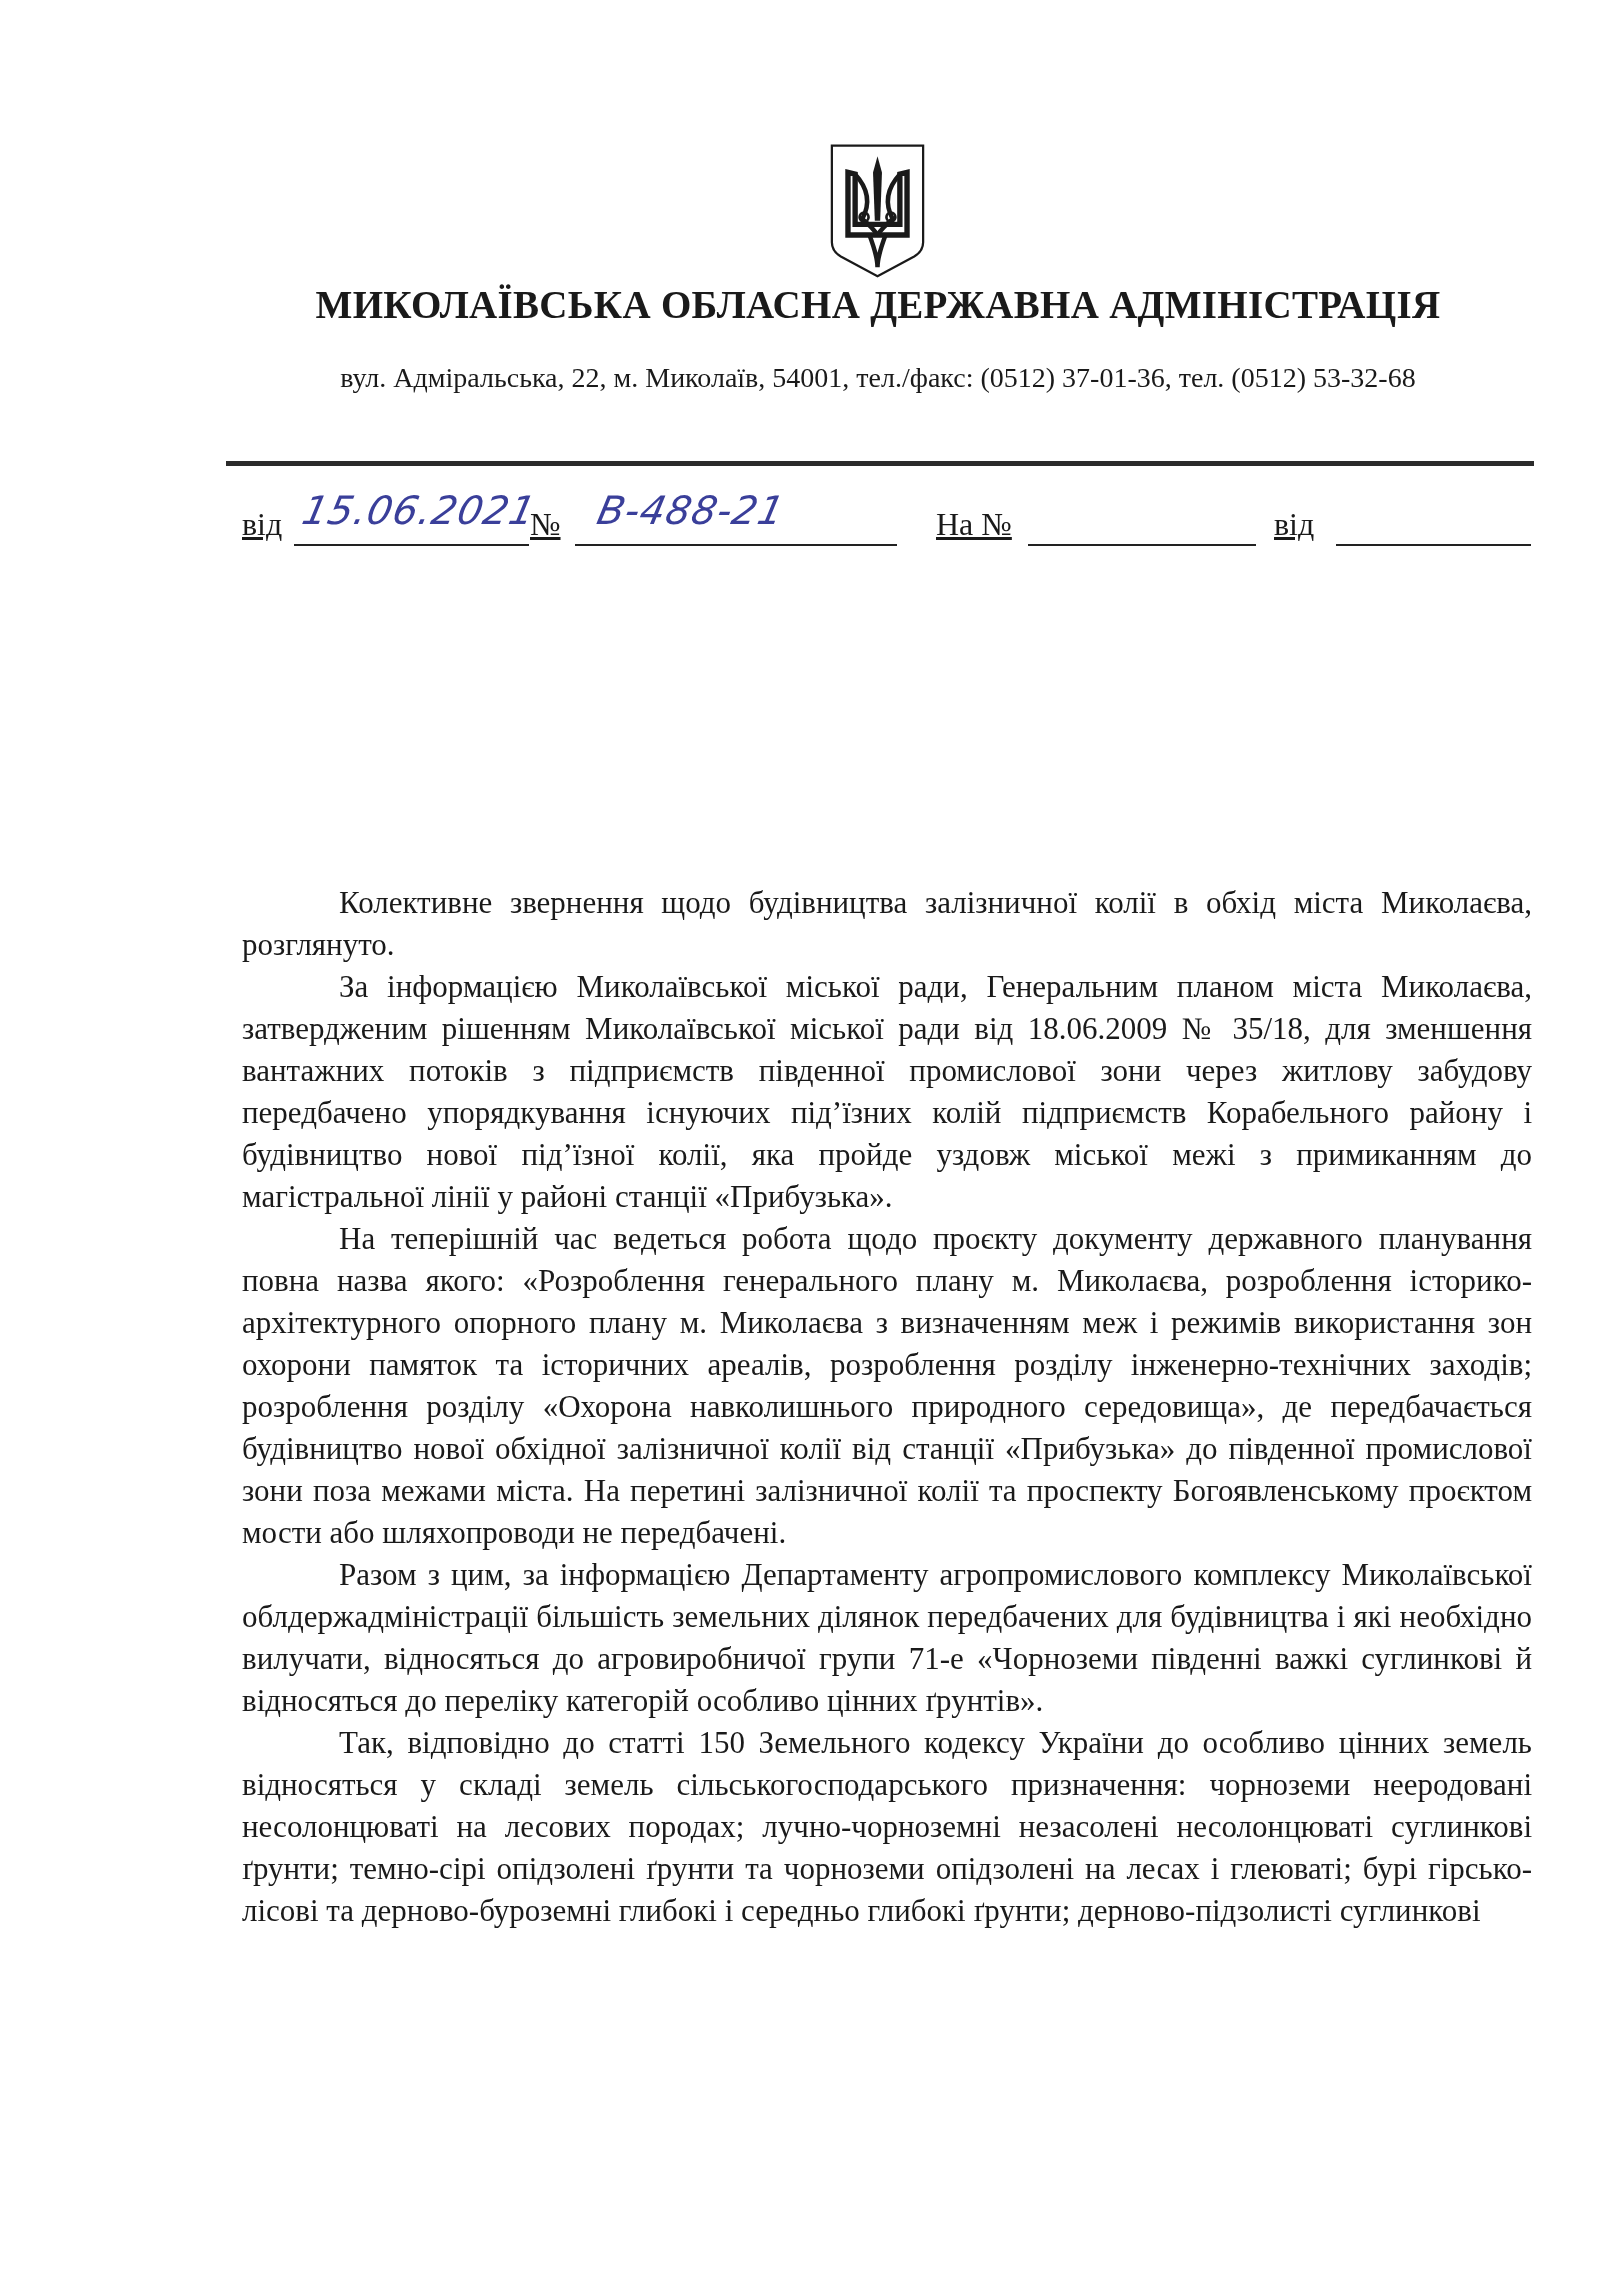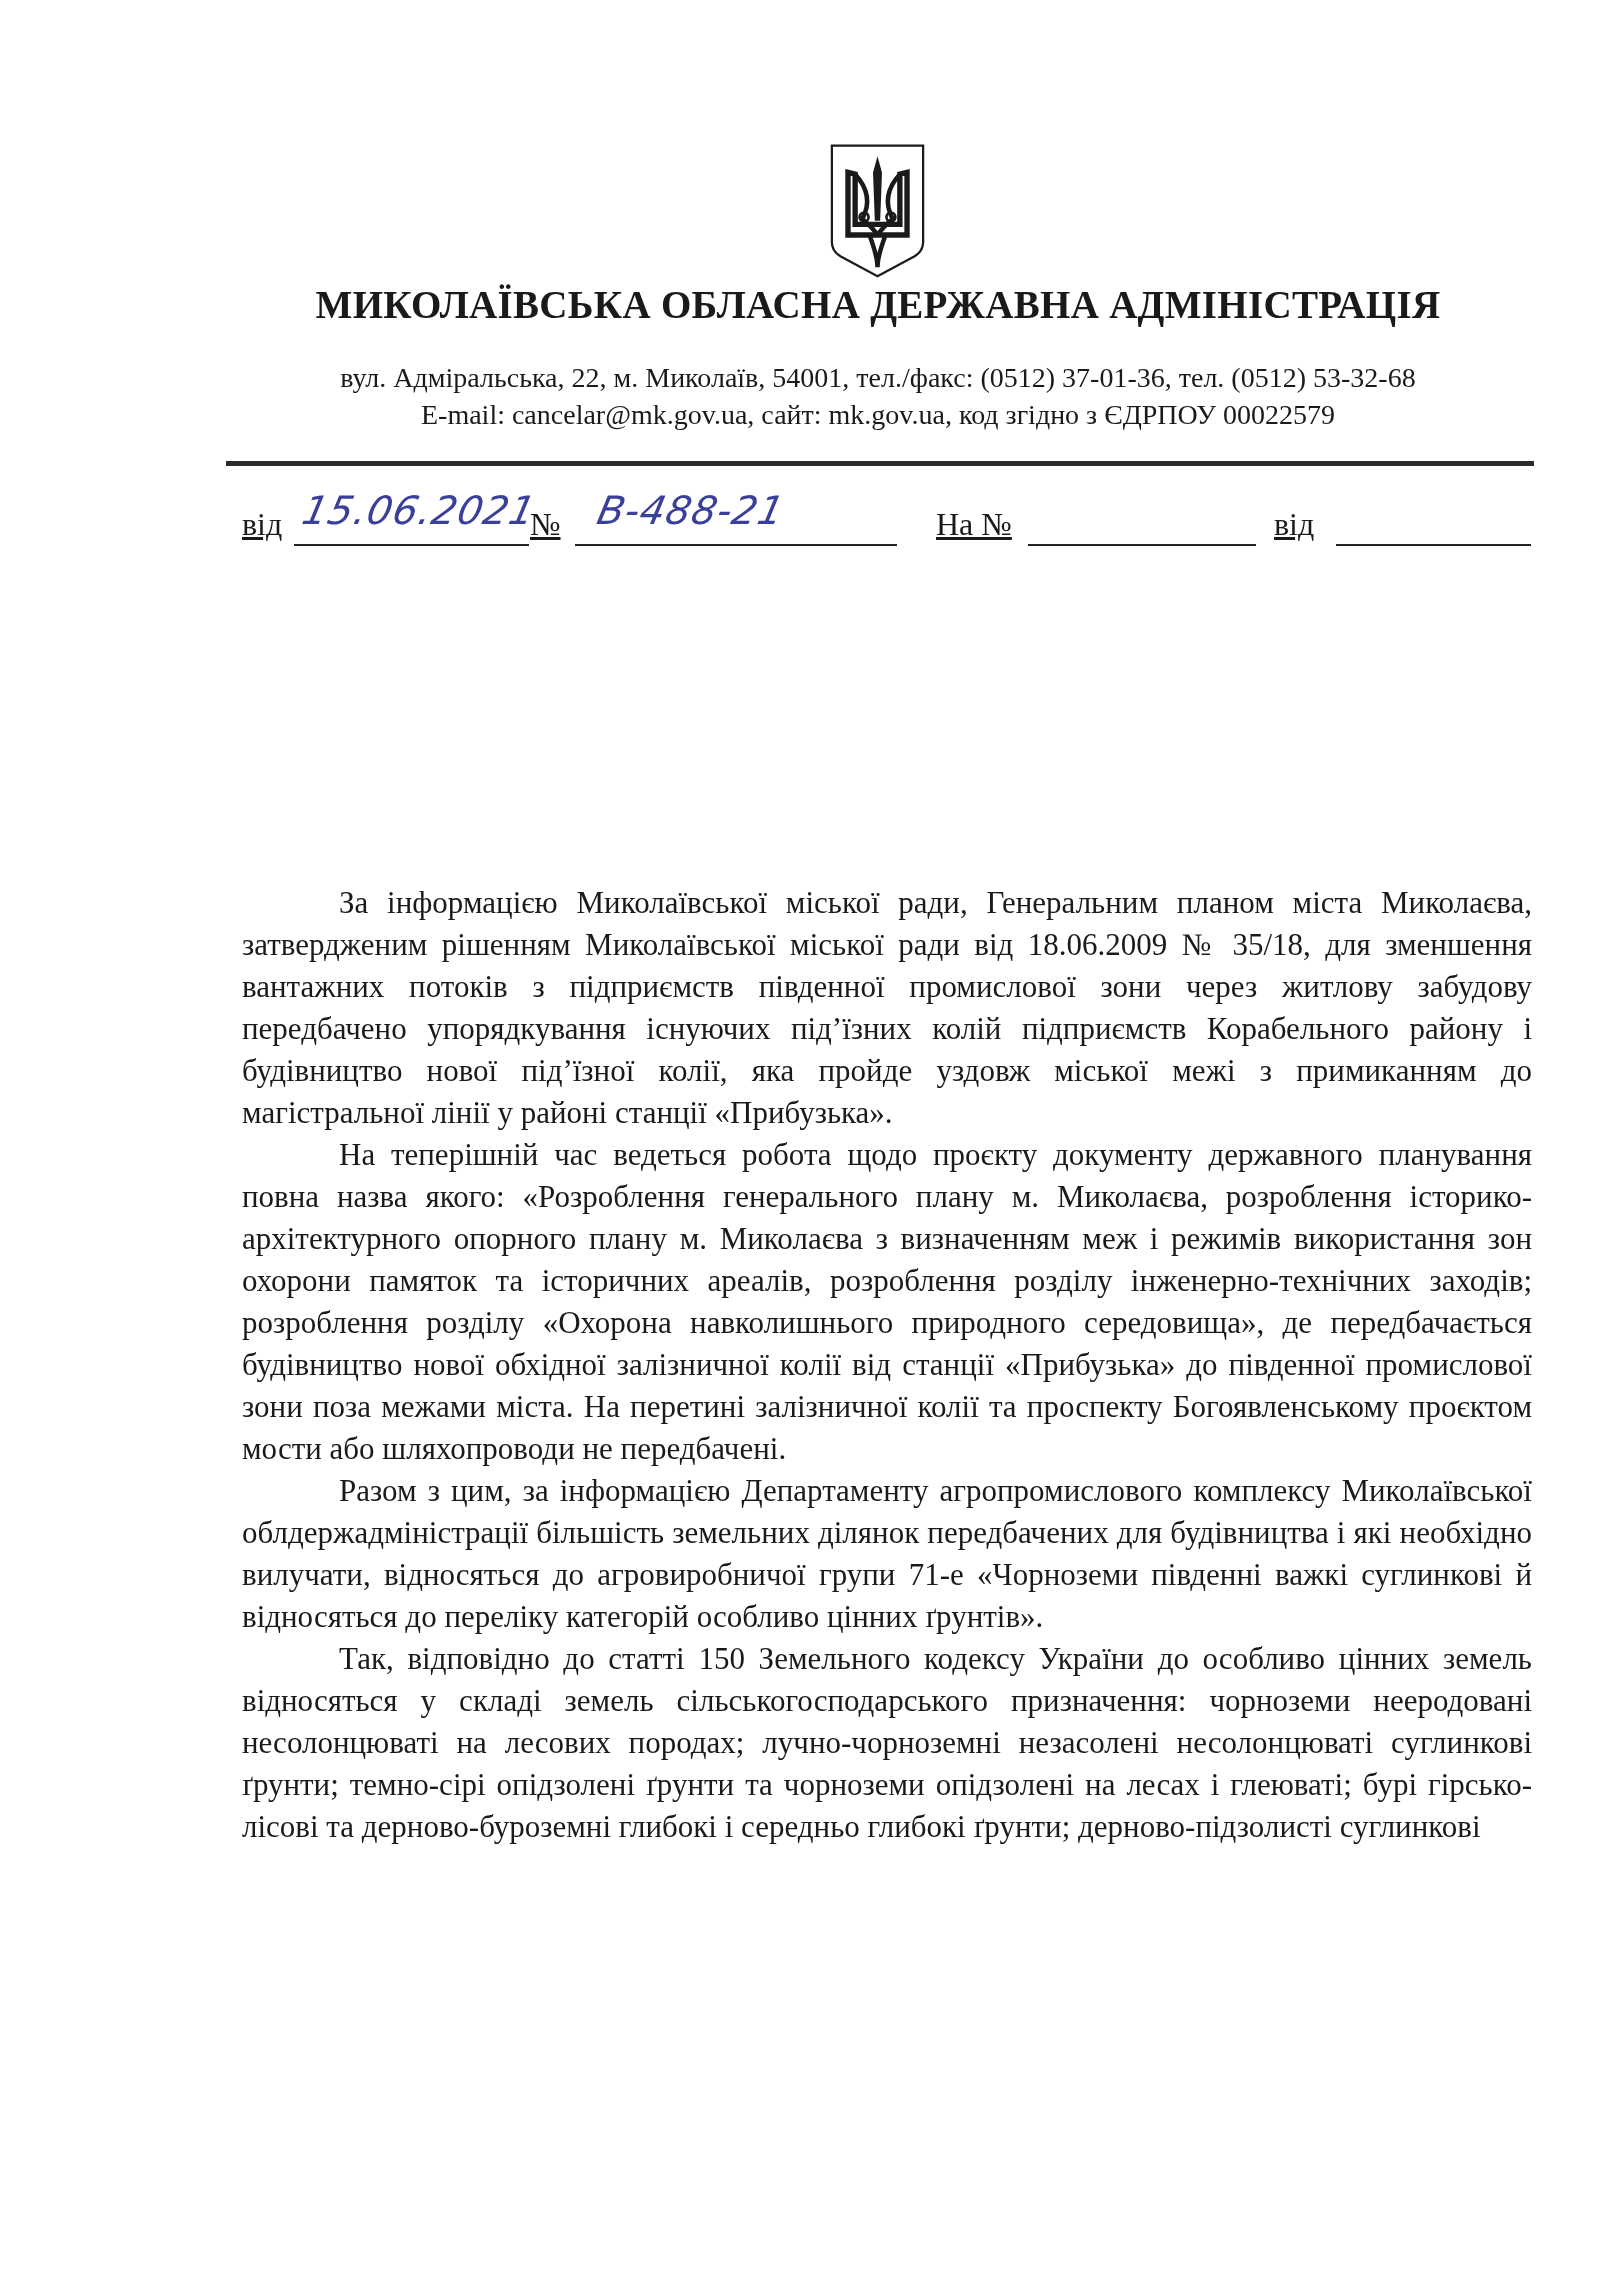--- a/index.html
+++ b/index.html
@@ -62,21 +62,20 @@
     <path d="M22 34 L30 36 L30 92 L80 92 L80 36 L88 34 L88 104 L22 104 Z" fill="none" stroke="#1a1a1a" stroke-width="6"></path>
     <path d="M30 36 Q52 60 38 86 Q50 96 55 104" fill="none" stroke="#1a1a1a" stroke-width="5"></path>
     <path d="M80 36 Q58 60 72 86 Q60 96 55 104" fill="none" stroke="#1a1a1a" stroke-width="5"></path>
     <path d="M46 104 Q55 128 55 140 Q55 128 64 104" fill="none" stroke="#1a1a1a" stroke-width="5"></path>
     <circle cx="40" cy="84" r="5" fill="none" stroke="#1a1a1a" stroke-width="3"></circle>
     <circle cx="70" cy="84" r="5" fill="none" stroke="#1a1a1a" stroke-width="3"></circle>
   </svg>
 
   <div class="org-title">МИКОЛАЇВСЬКА ОБЛАСНА ДЕРЖАВНА АДМІНІСТРАЦІЯ</div>
   <div class="addr l1">вул. Адміральська, 22, м. Миколаїв, 54001, тел./факс: (0512) 37-01-36, тел. (0512) 53-32-68</div>
-  <div class="addr l2">E-mail: cancelar@mk.gov.ua, сайт: mk.gov.ua, код згідно з ЄДРПОУ 00022579</div>
 
   <div class="rule"></div>
 
   <div class="ref-row">
     <span class="lbl" style="left:0px;">від</span>
     <span class="line" style="left:52px; width:235px;"></span>
     <span class="hand" style="left:61px; top:0px;">15.06.2021</span>
 
     <span class="lbl" style="left:288px;">№</span>
     <span class="line" style="left:333px; width:322px;"></span>
@@ -86,20 +85,21 @@
     <span class="line" style="left:786px; width:228px;"></span>
     <span></span>
 
     <span class="lbl" style="left:1032px;">від</span>
     <span class="line" style="left:1094px; width:195px;"></span>
     <span></span>
   </div>
 
 
   <div class="body">
+    <p>Колективне звернення щодо будівництва залізничної колії в обхід міста Миколаєва, розглянуто.</p>
     <p>За інформацією Миколаївської міської ради, Генеральним планом міста Миколаєва, затвердженим рішенням Миколаївської міської ради від 18.06.2009 № 35/18, для зменшення вантажних потоків з підприємств південної промислової зони через житлову забудову передбачено упорядкування існуючих під’їзних колій підприємств Корабельного району і будівництво нової під’їзної колії, яка пройде уздовж міської межі з примиканням до магістральної лінії у районі станції «Прибузька».</p>
     <p>На теперішній час ведеться робота щодо проєкту документу державного планування повна назва якого: «Розроблення генерального плану м. Миколаєва, розроблення історико-архітектурного опорного плану м. Миколаєва з визначенням меж і режимів використання зон охорони памяток та історичних ареалів, розроблення розділу інженерно-технічних заходів; розроблення розділу «Охорона навколишнього природного середовища», де передбачається будівництво нової обхідної залізничної колії від станції «Прибузька» до південної промислової зони поза межами міста. На перетині залізничної колії та проспекту Богоявленському проєктом мости або шляхопроводи не передбачені.</p>
     <p>Разом з цим, за інформацією Департаменту агропромислового комплексу Миколаївської облдержадміністрації більшість земельних ділянок передбачених для будівництва і які необхідно вилучати, відносяться до агровиробничої групи 71-е «Чорноземи південні важкі суглинкові й відносяться до переліку категорій особливо цінних ґрунтів».</p>
     <p>Так, відповідно до статті 150 Земельного кодексу України до особливо цінних земель відносяться у складі земель сільськогосподарського призначення: чорноземи нееродовані несолонцюваті на лесових породах; лучно-чорноземні незасолені несолонцюваті суглинкові ґрунти; темно-сірі опідзолені ґрунти та чорноземи опідзолені на лесах і глеюваті; бурі гірсько-лісові та дерново-буроземні глибокі і середньо глибокі ґрунти; дерново-підзолисті суглинкові</p>
   </div>
 
 </div>
 
 
 </body></html>

